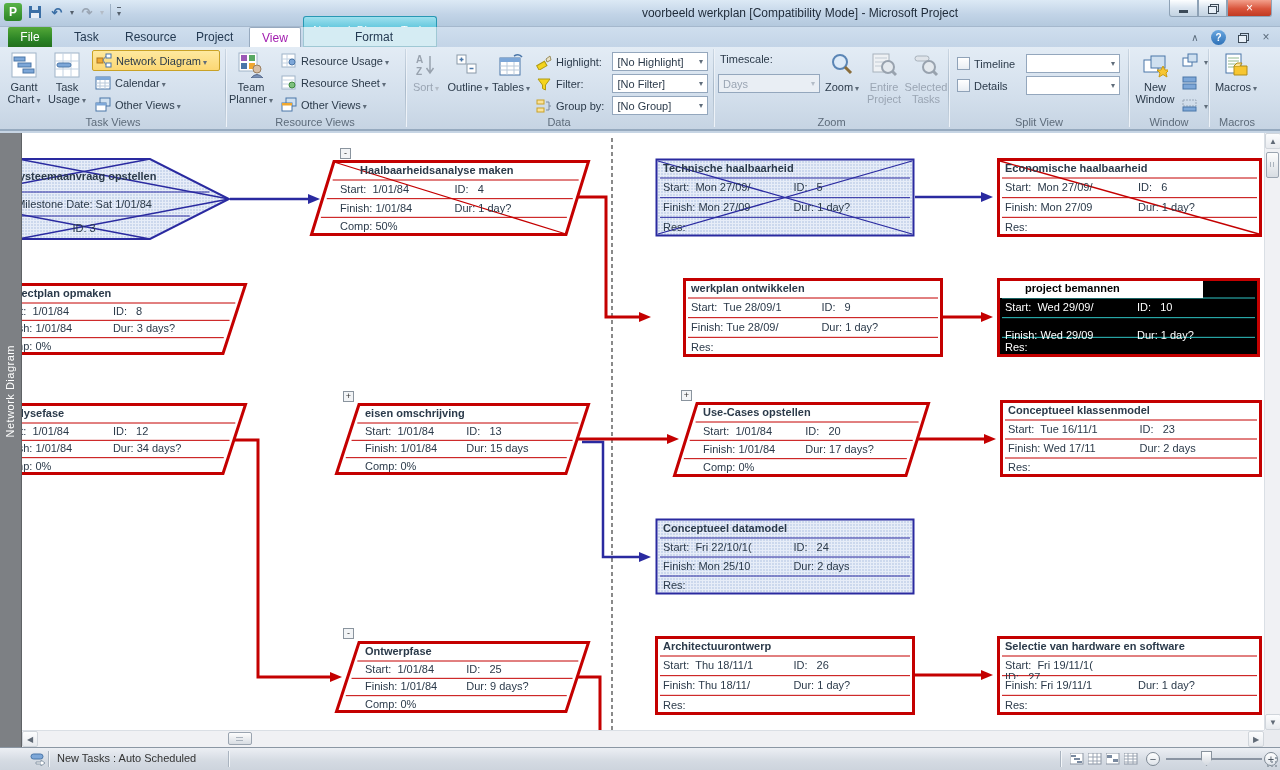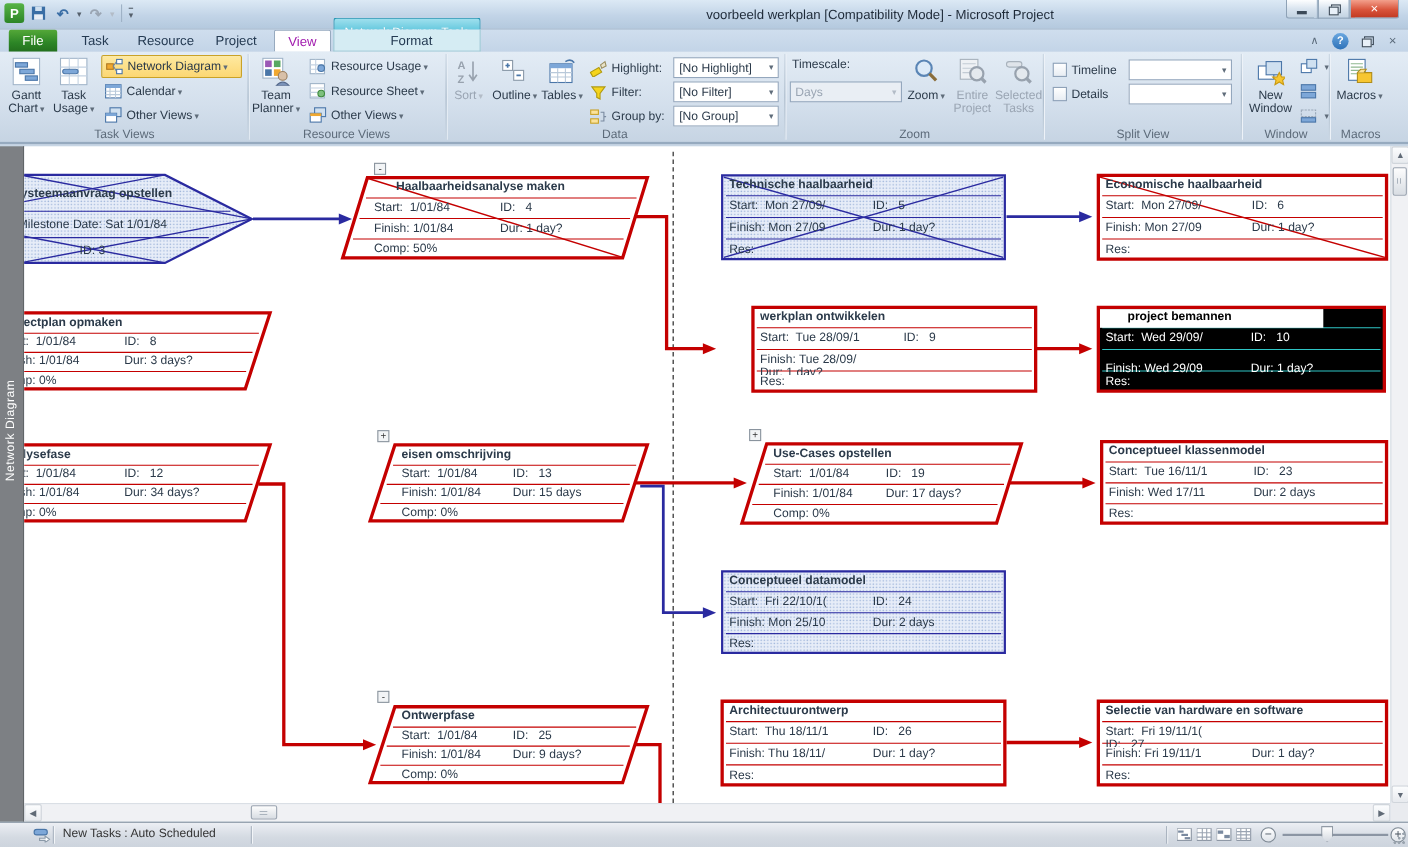--- a/index.html
+++ b/index.html
@@ -585,21 +585,21 @@
       </div>
       <div class="nbox" style="left: 661px; top: 145px; width: 260px; height: 79px; z-index: 2;">
         <svg width="260" height="79" class="shape">
           <polygon points="1.5,1.5 258.5,1.5 258.5,77.5 1.5,77.5" fill="#fff" stroke="#c40000" stroke-width="3"></polygon>
           <line x1="5" y1="20" x2="255" y2="20" stroke="#c40000" stroke-width="1"></line>
           <line x1="5" y1="39.66666666666667" x2="255" y2="39.66666666666667" stroke="#c40000" stroke-width="1"></line>
           <line x1="5" y1="59.333333333333336" x2="255" y2="59.333333333333336" stroke="#c40000" stroke-width="1"></line>
         </svg>
         <div class="ntitle" style="left: 8px; right: 6px; top: 4px;">werkplan ontwikkelen</div>
         <div class="nrow" style="left: 8px; right: 6px; top: 23px; height: 20px;"><span class="rl">Start:  Tue 28/09/1</span><span class="rr">ID:   9</span></div>
-        <div class="nrow" style="left: 8px; right: 6px; top: 43px; height: 20px; flex-direction: column;"><span class="rl">Finish: Tue 28/09/</span><span class="rr">Dur: 1 day?</span></div>
+        <div class="nrow" style="left: 8px; right: 6px; top: 43px; height: 20px;"><span class="rl">Finish: Tue 28/09/</span><span class="rr">Dur: 1 day?</span></div>
         <div class="nrow" style="left: 8px; right: 6px; top: 63px; height: 20px;"><span class="rl">Res:</span><span class="rr"></span></div>
       </div>
       <div class="nbox sel" style="left: 975px; top: 145px; width: 263px; height: 79px; z-index: 2;">
         <svg width="263" height="79" class="shape">
           <polygon points="1.5,1.5 261.5,1.5 261.5,77.5 1.5,77.5" fill="#000000" stroke="#c40000" stroke-width="3"></polygon>
           <line x1="5" y1="20" x2="258" y2="20" stroke="#2fc5c5" stroke-width="1"></line>
           <line x1="5" y1="39.66666666666667" x2="258" y2="39.66666666666667" stroke="#2fc5c5" stroke-width="1"></line>
           <line x1="5" y1="59.333333333333336" x2="258" y2="59.333333333333336" stroke="#2fc5c5" stroke-width="1"></line>
         </svg>
         <div class="titlecell" style="width: 203px;"></div>
@@ -633,21 +633,21 @@
         <div class="nrow" style="left: 30px; right: 34px; top: 57px; height: 17px;"><span class="rl">Comp: 0%</span><span class="rr"></span></div>
       </div>
       <div class="nbox" style="left: 651px; top: 269px; width: 257px; height: 75px; z-index: 2;">
         <svg width="257" height="75" class="shape">
           <polygon points="24,1.5 255.5,1.5 233,73.5 1.5,73.5" fill="#fff" stroke="#c40000" stroke-width="3"></polygon>
           <line x1="22.6" y1="20" x2="245.6" y2="20" stroke="#c40000" stroke-width="1"></line>
           <line x1="16.733333333333334" y1="38.33333333333333" x2="239.73333333333335" y2="38.33333333333333" stroke="#c40000" stroke-width="1"></line>
           <line x1="10.866666666666667" y1="56.666666666666664" x2="233.86666666666667" y2="56.666666666666664" stroke="#c40000" stroke-width="1"></line>
         </svg>
         <div class="ntitle" style="left: 30px; right: 34px; top: 4px;">Use-Cases opstellen</div>
-        <div class="nrow" style="left: 30px; right: 34px; top: 23px; height: 18px;"><span class="rl">Start:  1/01/84</span><span class="rr">ID:   19</span></div>
+        <div class="nrow" style="left: 30px; right: 34px; top: 23px; height: 18px;"><span class="rl">Start:  1/01/84</span><span class="rr">ID:   20</span></div>
         <div class="nrow" style="left: 30px; right: 34px; top: 41px; height: 18px;"><span class="rl">Finish: 1/01/84</span><span class="rr">Dur: 17 days?</span></div>
         <div class="nrow" style="left: 30px; right: 34px; top: 59px; height: 18px;"><span class="rl">Comp: 0%</span><span class="rr"></span></div>
       </div>
       <div class="nbox" style="left: 978px; top: 267px; width: 262px; height: 77px; z-index: 2;">
         <svg width="262" height="77" class="shape">
           <polygon points="1.5,1.5 260.5,1.5 260.5,75.5 1.5,75.5" fill="#fff" stroke="#c40000" stroke-width="3"></polygon>
           <line x1="5" y1="20" x2="257" y2="20" stroke="#c40000" stroke-width="1"></line>
           <line x1="5" y1="39" x2="257" y2="39" stroke="#c40000" stroke-width="1"></line>
           <line x1="5" y1="58" x2="257" y2="58" stroke="#c40000" stroke-width="1"></line>
         </svg>

